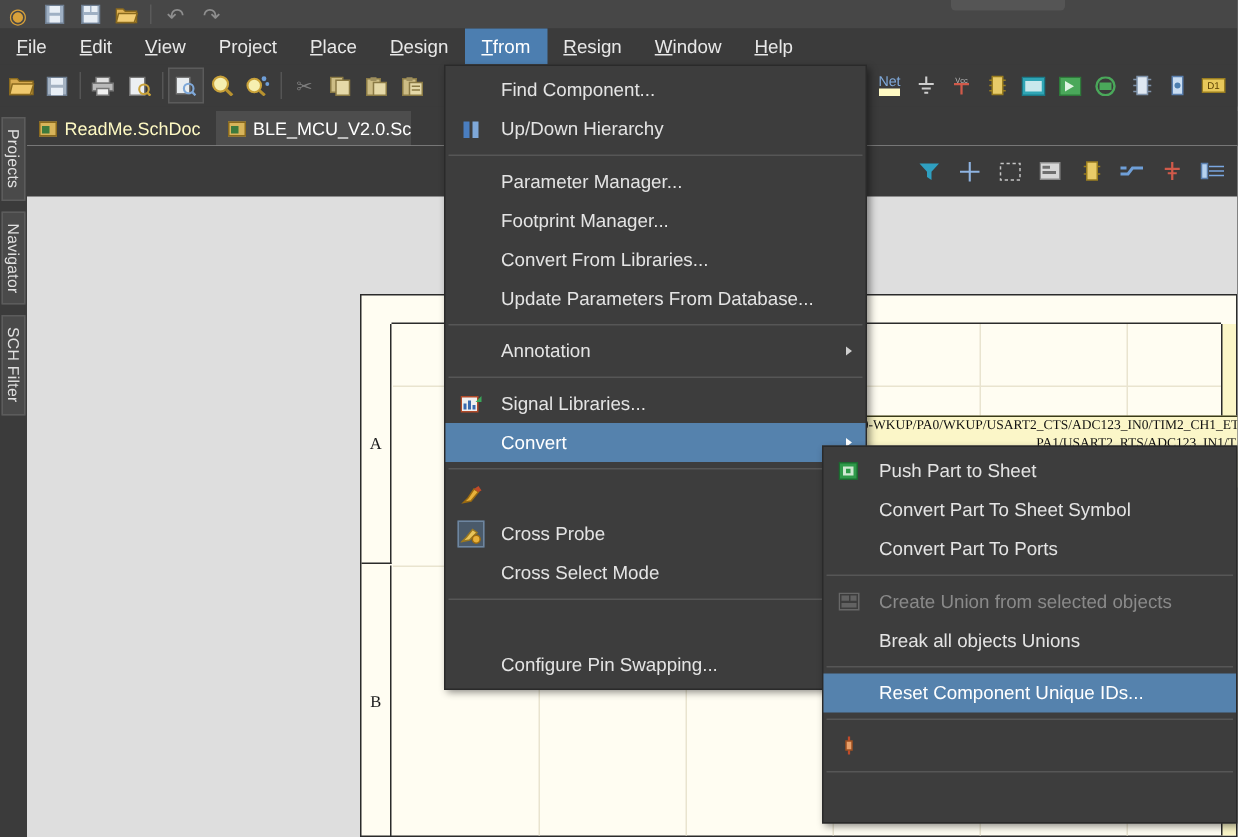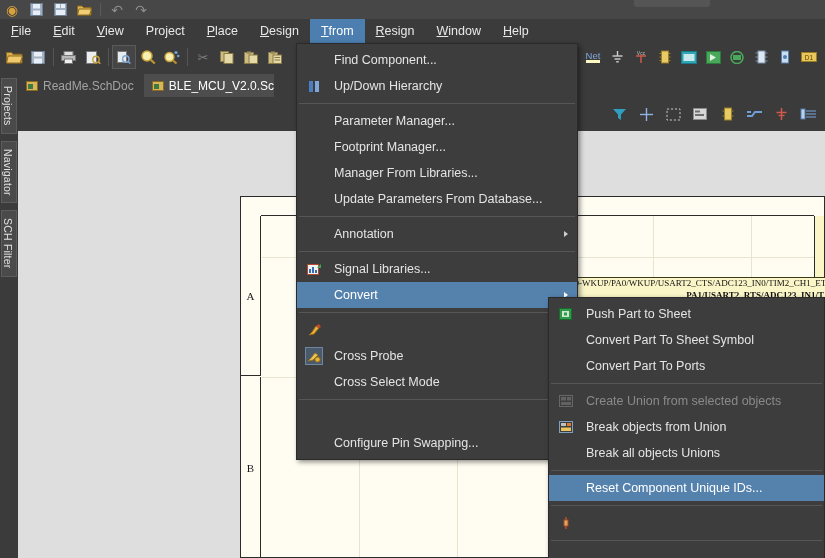--- a/index.html
+++ b/index.html
@@ -69,21 +69,21 @@
     padding: 7px 2px; white-space: nowrap; cursor: default;
   }
 
   
   .doctabs {
     position: absolute; left: 18px; top: 74px; width: 807px; height: 23px;
     background: #3b3b3b; display: flex; align-items: flex-end;
   }
   .doctab {
     height: 23px; display: flex; align-items: center; gap: 5px;
-    padding: 0 10px 0 8px; color: #a3a3a3; font-size: 12px;
+    padding: 0 10px 0 8px; color: #fef9c3; font-size: 12px;
     white-space: nowrap; cursor: default; background: #3b3b3b;
   }
   .doctab.active { background: #4d4d4d; color: #ffffff; }
   .tab-doc-ico {
     width: 12px; height: 10px; background: #d8b45a;
     border: 1px solid #8a6a1e; position: relative; flex: 0 0 auto;
   }
   .tab-doc-ico::after {
     content: ''; position: absolute; left: 1px; top: 2px;
     width: 5px; height: 5px; background: #3d7a3d;
@@ -141,21 +141,21 @@
 
   
   .pinblock {
     position: absolute; left: 326px; top: 80px; width: 259px; height: 48px;
     background: #fbf6c8; border-top: 1px solid #3a3a1a;
     font-family: "Liberation Serif", serif; font-size: 9px; color: #111;
     line-height: 11.5px; overflow: hidden; white-space: nowrap;
   }
   .pinblock div { padding-right: 2px; }
   .pl-1 { text-align: left; padding-left: 1px; }
-  .pl-2 { text-align: right; font-weight: bold; }
+  .pl-2 { text-align: right; }
 
   
   .menu-pop {
     position: absolute; background: #3d3d3d;
     border: 1px solid #2a2a2a; box-shadow: 2px 2px 5px rgba(0,0,0,.45);
     padding: 3px 0; z-index: 50;
   }
   #tools-menu { left: 268px; top: 43px; width: 282px; margin-left: 28px; }
   #convert-menu { left: 548px; top: 297px; width: 277px; }
 
@@ -350,21 +350,21 @@
     <div class="tb-ico">
       <svg width="18" height="14" viewBox="0 0 18 14">
           <rect x="2" y="2" width="14" height="2.5" fill="#e8a93a"></rect>
           <line x1="4" y1="4.5" x2="4" y2="12" stroke="#d05a4a" stroke-width="1.4"></line>
           <line x1="7" y1="4.5" x2="7" y2="12" stroke="#d05a4a" stroke-width="1.4"></line>
           <line x1="10" y1="4.5" x2="10" y2="12" stroke="#d05a4a" stroke-width="1.4"></line>
           <line x1="13" y1="4.5" x2="13" y2="12" stroke="#d05a4a" stroke-width="1.4"></line>
         </svg>
     </div>
     <div class="tb-ico" style="color:#7fa8d8;font-size:9.5px;">
-      <span style="border-bottom:3px solid #fef9c3;">Net</span>
+      <span style="border-bottom:5px solid #fef9c3;">Net</span>
     </div>
     <div class="tb-ico">
       <svg width="15" height="14" viewBox="0 0 15 14">
           <line x1="7.5" y1="1" x2="7.5" y2="6" stroke="#cfcfcf" stroke-width="1.4"></line>
           <line x1="2.5" y1="6" x2="12.5" y2="6" stroke="#cfcfcf" stroke-width="1.4"></line>
           <line x1="4.5" y1="9" x2="10.5" y2="9" stroke="#cfcfcf" stroke-width="1.4"></line>
           <line x1="6.2" y1="11.8" x2="8.8" y2="11.8" stroke="#cfcfcf" stroke-width="1.4"></line>
         </svg>
     </div>
     <div class="tb-ico">
@@ -547,21 +547,21 @@
 
     <div class="msep"></div>
 
     <div class="mrow">
       <span>Parameter Manager...</span>
     </div>
     <div class="mrow">
       <span>Footprint Manager...</span>
     </div>
     <div class="mrow">
-      <span>Manager From Libraries...</span>
+      <span>Convert From Libraries...</span>
     </div>
     <div class="mrow">
       <span>Update Parameters From Database...</span>
     </div>
 
     <div class="msep"></div>
 
     <div class="mrow">
       <span>Annotation</span>
       <span class="arrow"></span>
@@ -652,31 +652,20 @@
         <svg width="15" height="13" viewBox="0 0 15 13">
             <rect x="0.5" y="0.5" width="13" height="11" fill="none" stroke="#9a9a9a"></rect>
             <rect x="2" y="2" width="5" height="3.5" fill="#8f8f8f"></rect>
             <rect x="8" y="2" width="4" height="3.5" fill="#8f8f8f"></rect>
             <rect x="2" y="7" width="10" height="3" fill="#8f8f8f"></rect>
           </svg>
       </span>
       <span>Create Union from selected objects</span>
     </div>
 
-    <div class="mrow">
-      <span class="micon">
-        <svg width="15" height="13" viewBox="0 0 15 13">
-            <rect x="0.5" y="0.5" width="13" height="11" fill="none" stroke="#7f9fc0"></rect>
-            <rect x="2" y="2" width="5" height="3" fill="#c0c0c0"></rect>
-            <rect x="8" y="2" width="4" height="3" fill="#e07a2a"></rect>
-            <rect x="2" y="6.5" width="10" height="3.5" fill="#e8c45a"></rect>
-          </svg>
-      </span>
-      <span>Break objects from Union</span>
-    </div>
 
     <div class="mrow">
       <span>Break all objects Unions</span>
     </div>
 
     <div class="msep"></div>
 
     <div class="mrow hl">
       <span>Reset Component Unique IDs...</span>
     </div>

